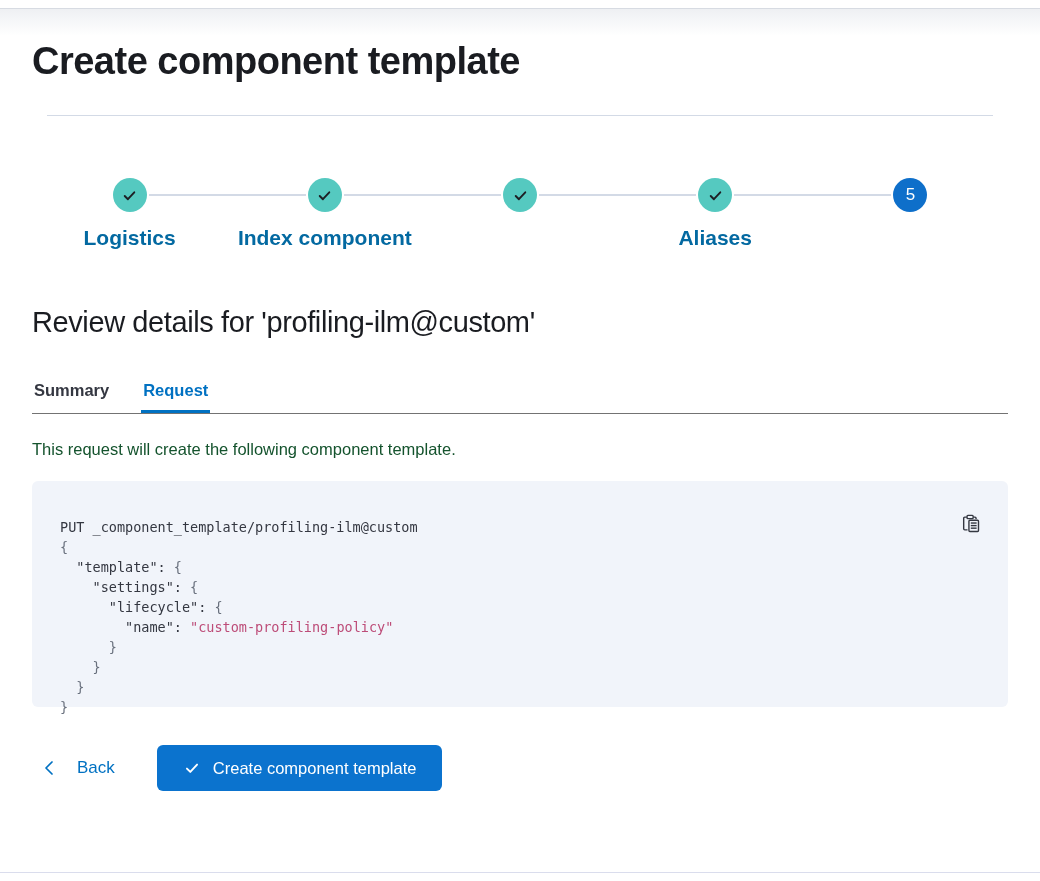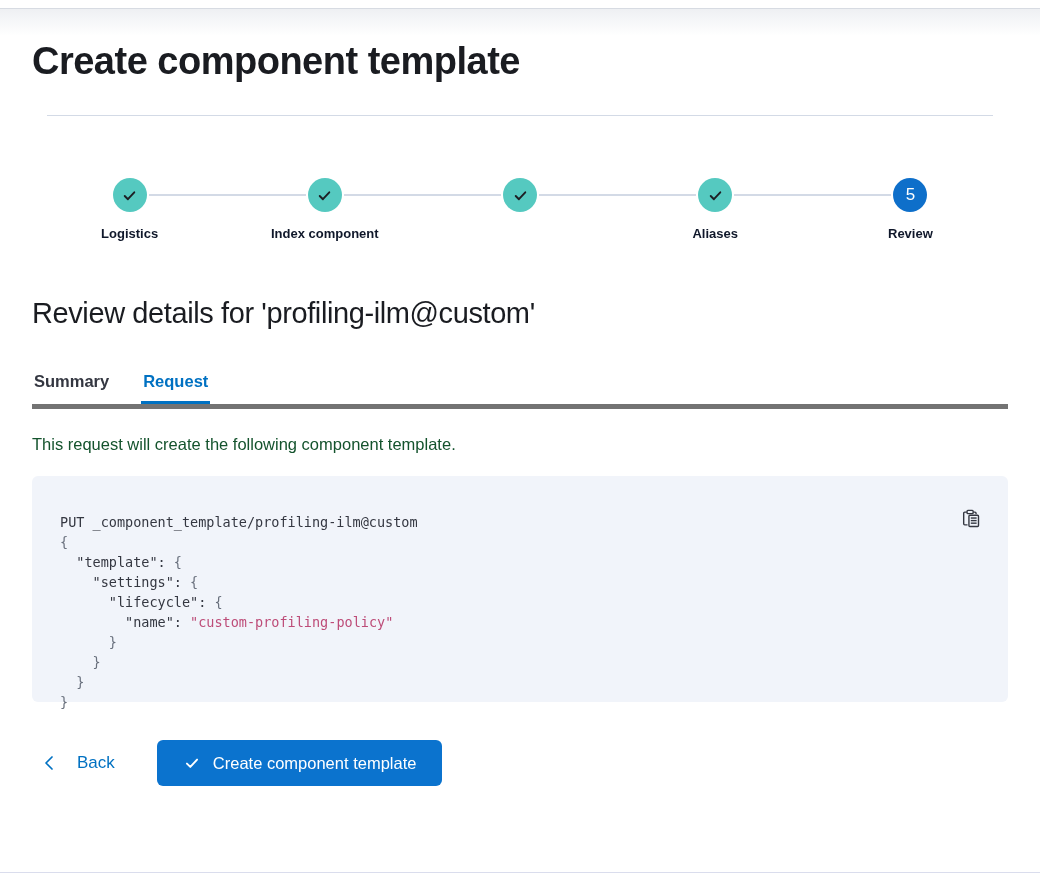--- a/index.html
+++ b/index.html
@@ -50,38 +50,38 @@
     border-radius: 50%;
     margin: 0 auto;
     display: flex; align-items: center; justify-content: center;
     position: relative; z-index: 1;
   }
   .step-circle.complete { background: var(--step-complete, #55c9c0); }
   .step-circle.current  { background: var(--step-current, #0e6fca); }
   .step-number { color: #ffffff; font-size: 17px; font-weight: 500; }
   .step-label {
     margin-top: 14px;
-    font-size: 13px;
+    font-size: 21px;
     font-weight: 700;
-    color: #0f172a;
+    color: #0369a1;
   }
 
   
   h2.review-heading {
     margin: 56px 0 0 0;
     font-size: 29px;
     font-weight: 400;
     letter-spacing: -0.4px;
     color: #1a1c21;
   }
   .tabs {
     display: flex;
     gap: 30px;
     margin-top: 32px;
-    border-bottom: 5px solid #737373;
+    border-bottom: 1px solid #737373;
   }
   .tab {
     background: none; border: none; cursor: pointer;
     font-family: inherit;
     padding: 10px 2px 13px 2px;
     font-size: 16.5px;
     font-weight: 700;
     color: #343741;
   }
   .tab.active {
@@ -202,21 +202,20 @@
           <svg width="17" height="17" viewBox="0 0 16 16" fill="none" stroke="#1d1f24" stroke-width="1.8" stroke-linecap="round" stroke-linejoin="round">
             <path d="M3.5 8.5 L6.5 11.5 L12.5 5"></path>
           </svg>
         </div>
         <div class="step-label">Aliases</div>
       </div>
       <div class="step">
         <div class="step-circle current">
           <span class="step-number">5</span>
         </div>
-        <div class="step-label">Review</div>
       </div>
     </div>
 
   <h2 class="review-heading">Review details for 'profiling-ilm@custom'</h2>
 
   <div class="tabs" id="tabs">
       <button class="tab">Summary</button>
       <button class="tab active">Request</button>
     </div>
 

